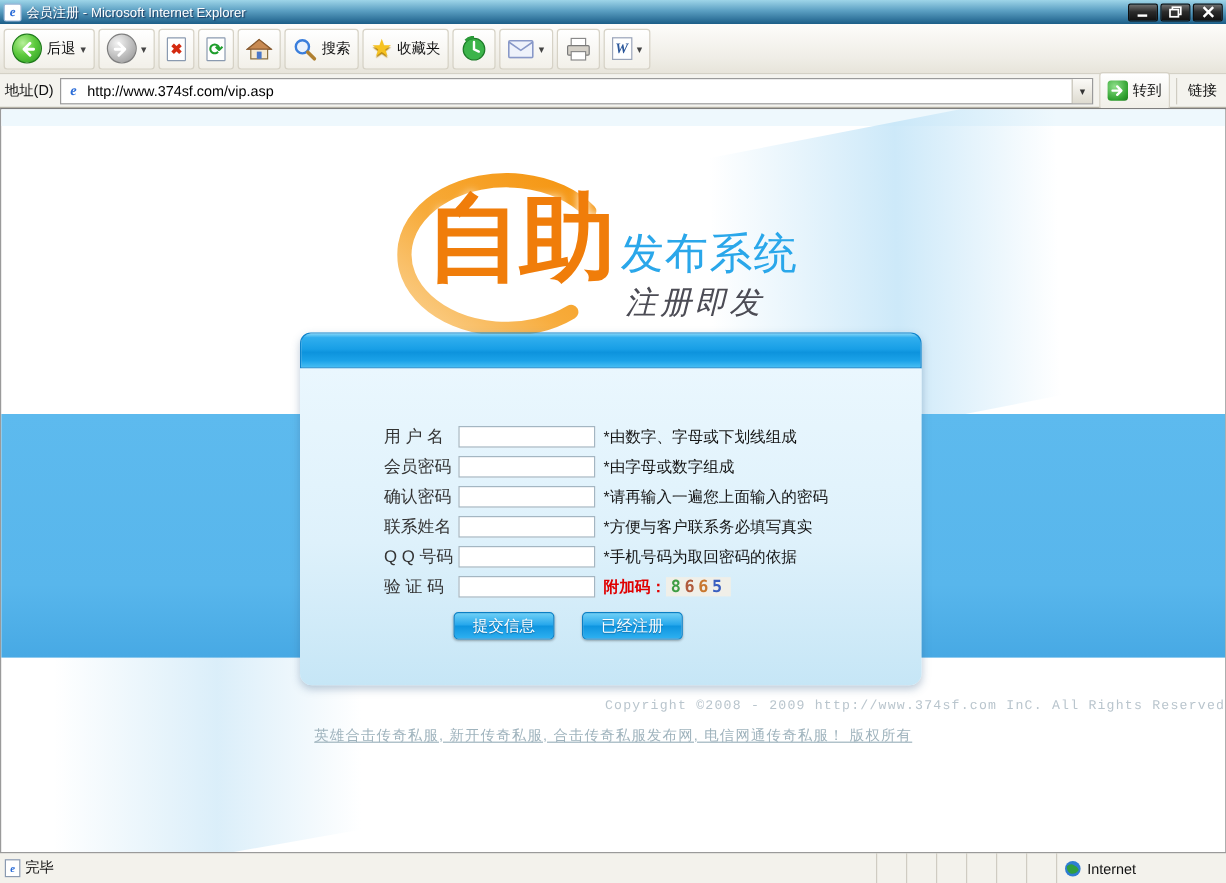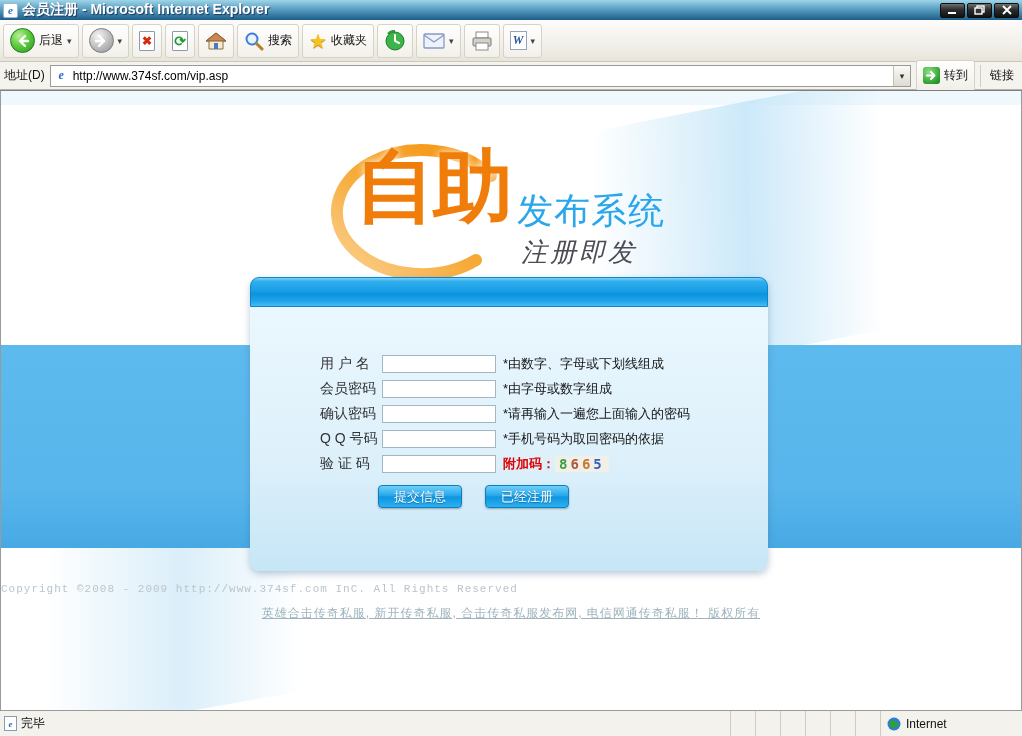--- a/index.html
+++ b/index.html
@@ -2,21 +2,21 @@
 <html><head>
 <meta charset="utf-8">
 <style>
   * { margin:0; padding:0; box-sizing:border-box; }
   body { font-family:"Liberation Sans", sans-serif; background:#444; }
   .window { width:1022px; height:736px; display:flex; flex-direction:column; background:#fff; position:relative; overflow:hidden; }
 
   
   .titlebar { height:20px; background:linear-gradient(180deg,#9ed5e8 0%,#5b9fc2 45%,#1c5e88 100%); display:flex; align-items:center; padding:0 3px; flex:0 0 auto; }
   .titlebar .app-icon { width:15px; height:15px; background:#fff; border:1px solid #9db8d8; border-radius:2px; display:flex; align-items:center; justify-content:center; font:italic bold 11px "Liberation Serif",serif; color:#2a6cd8; margin-right:4px; }
-  .title-text { color:#fff; font-size:14px; font-weight:bold; text-shadow:1px 1px 1px rgba(0,0,40,.6); flex:1; white-space:nowrap; overflow:hidden; }
+  .title-text { color:#fff; font-size:11px; font-weight:normal; text-shadow:1px 1px 1px rgba(0,0,40,.6); flex:1; white-space:nowrap; overflow:hidden; }
   .win-controls { display:flex; gap:2px; }
   .win-btn { width:25px; height:15px; border:1px solid #0e0e0e; border-radius:2px; background:linear-gradient(180deg,#6f6f6f 0%,#2b2b2b 45%,#111 100%); color:#fff; display:flex; align-items:center; justify-content:center; font-size:9px; font-weight:bold; line-height:1; }
   .win-btn svg { display:block; }
 
   
   .menubar { height:24px; background:#f4f3ee; display:flex; align-items:center; padding-left:4px; flex:0 0 auto; border-bottom:1px solid #e2dfd4; }
   .menu-item { font-size:12px; color:#111; padding:3px 10px; }
   .menubar .spacer { flex:1; }
   .menubar .menu-divider { width:1px; height:22px; background:#cfccc2; margin-right:6px; }
   .win-flag { width:20px; height:20px; display:grid; grid-template-columns:9px 9px; grid-template-rows:9px 9px; gap:1px; transform:skewY(-4deg); margin-right:8px; }
@@ -52,39 +52,39 @@
   
   .content { flex:1 1 auto; position:relative; background:#fff; border-top:1px solid #7e7e7e; border-left:1px solid #9a9a9a; border-right:1px solid #9a9a9a; overflow:hidden; }
   .topstrip { position:absolute; left:0; top:0; width:100%; height:14px; background:#eef8fd; }
   .beam1 { position:absolute; right:-60px; top:10px; width:640px; height:250px; background:linear-gradient(100deg,rgba(205,232,248,0) 25%,rgba(196,229,248,.85) 48%,rgba(205,232,248,0) 68%); transform:rotate(-11deg); }
   .beam2 { position:absolute; left:-80px; top:430px; width:520px; height:190px; background:linear-gradient(100deg,rgba(205,232,248,0) 25%,rgba(203,231,247,.7) 50%,rgba(205,232,248,0) 72%); transform:rotate(-10deg); }
   .band { position:absolute; left:0; top:254px; width:100%; height:203px; background:linear-gradient(180deg,#5dbaee 0%,#58b6ec 70%,#47a9e4 100%); }
 
   
   .logo { position:absolute; left:330px; top:52px; width:360px; height:240px; }
   .logo-swoosh { position:absolute; left:0; top:0; }
-  .logo-main { position:absolute; left:24px; top:0; font-size:80px; font-weight:bold; color:#f07d0a; line-height:1.1; letter-spacing:-2px; text-shadow:0 0 8px rgba(255,255,255,.9); }
+  .logo-main { position:absolute; left:24px; top:12px; font-size:80px; font-weight:bold; color:#f07d0a; line-height:1.1; letter-spacing:-2px; text-shadow:0 0 8px rgba(255,255,255,.9); }
   .logo-sub { position:absolute; left:186px; top:44px; font-size:36px; font-weight:normal; color:#2aa7ea; letter-spacing:1px; }
   .logo-tagline { position:absolute; left:190px; top:92px; font:italic 26px "Liberation Serif",serif; color:#4c4c55; letter-spacing:3px; }
 
   
   .panel { position:absolute; left:249px; top:186px; width:518px; height:294px; border-radius:10px; box-shadow:0 3px 7px rgba(60,100,140,.35); z-index:3; }
   .panel-header { height:30px; border:1px solid #0d84cc; border-radius:9px 9px 0 0; background:linear-gradient(180deg,#7fd4f8 0%,#30aeee 12%,#189fe6 46%,#0d93dd 56%,#1ba2e8 80%,#45bdf3 100%); }
   .panel-body { height:264px; border-radius:0 0 10px 10px; background:linear-gradient(180deg,#eaf7fe 0%,#def1fb 55%,#c6e6f6 100%); position:relative; }
   .form { position:absolute; left:0; top:44px; width:100%; }
   .form-row { display:flex; align-items:center; height:25px; padding-left:70px; }
   .form-row .flabel { width:62px; font-size:14px; color:#333; white-space:nowrap; }
   .form-row input { width:114px; height:18px; border:1px solid #a4b6c2; background:#fff; font-size:12px; padding:0 2px; }
   .form-row .hint { font-size:13px; color:#151515; margin-left:7px; white-space:nowrap; }
   .captcha-label { font-size:13px; font-weight:bold; color:#e00000; margin-left:7px; }
   .captcha-digits { background:#f0efe8; padding:0 4px; font:bold 14px "DejaVu Sans Mono",monospace; letter-spacing:3px; }
   .btn-row { display:flex; gap:23px; margin:9px 0 0 128px; }
   .form-btn { width:84px; height:23px; border:1px solid #0a7fc4; border-radius:4px; background:linear-gradient(180deg,#6fd0f6 0%,#28a8ec 45%,#0e95e0 52%,#2eb0f0 100%); color:#fff; font-size:13px; display:flex; align-items:center; justify-content:center; text-shadow:0 1px 1px rgba(0,40,80,.45); box-shadow:0 1px 2px rgba(0,0,0,.3); }
 
-  .copyright { position:absolute; left:0; top:492px; width:100%; text-align:left; font:11px "Liberation Mono",monospace; color:#b9c5cd; letter-spacing:1px; }
+  .copyright { position:absolute; left:0; top:492px; width:100%; text-align:right; font:11px "Liberation Mono",monospace; color:#b9c5cd; letter-spacing:1px; }
   .footer-links { position:absolute; left:0; top:514px; width:100%; text-align:center; font-size:12px; color:#9fb3bd; text-decoration:underline; letter-spacing:1px; }
 
   
   .statusbar { height:26px; background:#f3f2ec; border-top:1px solid #9a9a9a; display:flex; align-items:stretch; flex:0 0 auto; }
   .status-left { flex:1; display:flex; align-items:center; padding-left:4px; gap:4px; }
   .status-left .page-mini { width:13px; height:15px; background:#fff; border:1px solid #8a9ab0; display:flex; align-items:center; justify-content:center; font:italic bold 9px "Liberation Serif",serif; color:#2a6cd8; }
   .status-text { font-size:12px; color:#111; }
   .status-pane { width:25px; border-left:1px solid #cfccc2; }
   .status-zone { width:142px; border-left:1px solid #cfccc2; display:flex; align-items:center; gap:5px; padding-left:6px; }
 </style>
@@ -249,20 +249,25 @@
             <input type="text" style="">
             <span class="hint">*由字母或数字组成</span>
           </div>
 
           <div class="form-row">
             <span class="flabel">确认密码</span>
             <input type="text" style="">
             <span class="hint">*请再输入一遍您上面输入的密码</span>
           </div>
 
+          <div class="form-row">
+            <span class="flabel">联系姓名</span>
+            <input type="text" style="">
+            <span class="hint">*方便与客户联系务必填写真实</span>
+          </div>
 
           <div class="form-row">
             <span class="flabel">Q Q 号码</span>
             <input type="text" style="">
             <span class="hint">*手机号码为取回密码的依据</span>
           </div>
 
           <div class="form-row">
             <span class="flabel">验 证 码</span>
             <input type="text" style="">

